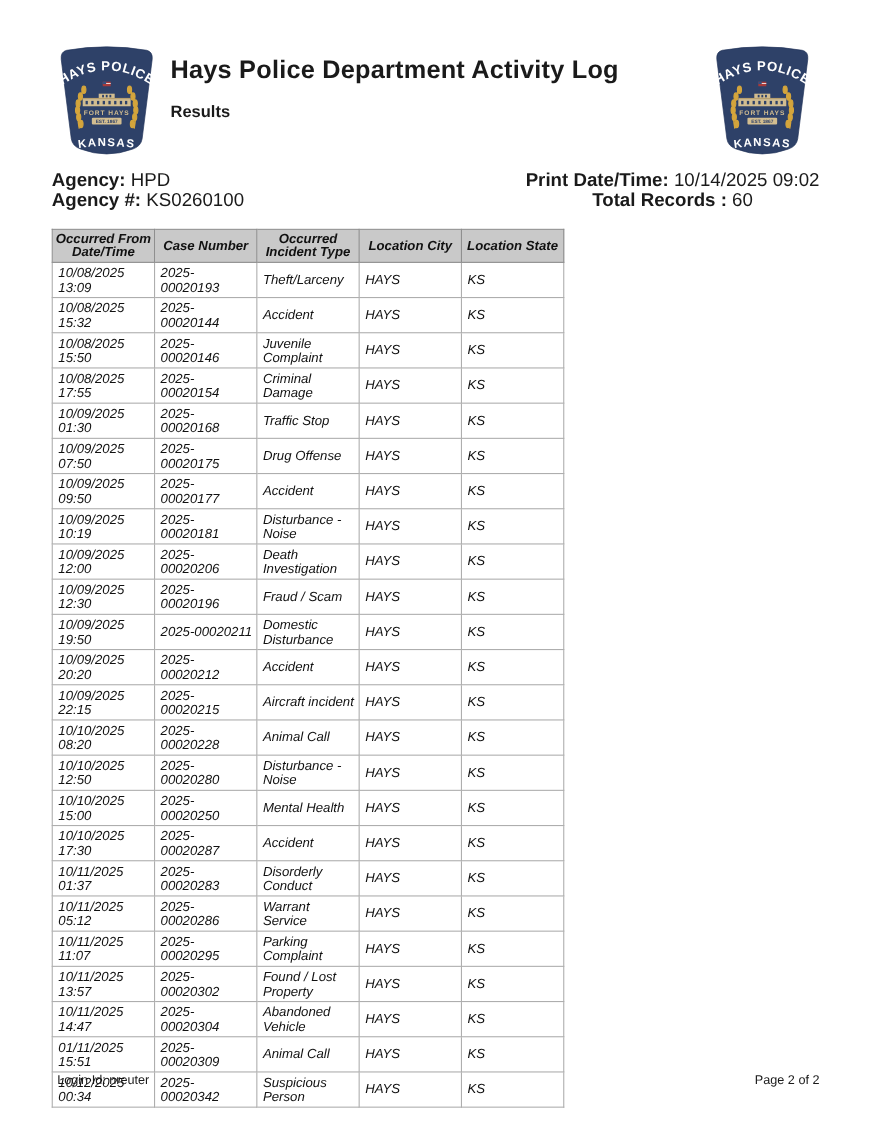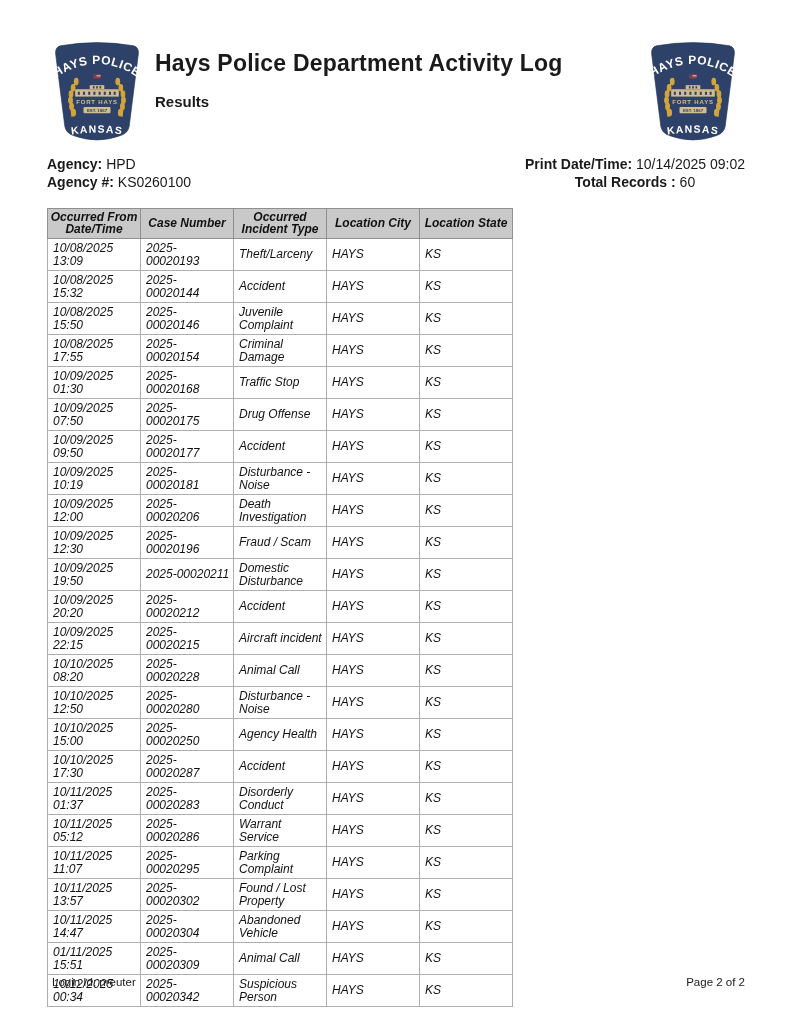--- a/index.html
+++ b/index.html
@@ -8,21 +8,21 @@
 
   .badge { position:absolute; top:40px; width:104px; height:108px; }
   .badge-left  { left:45px; }
   .badge-right { left:641px; }
 
   .title-block { position:absolute; top:50px; left:155px; width:481px; }
   .report-title { font-size:23px; font-weight:bold; margin:0; letter-spacing:0.2px; }
   .report-subtitle { font-size:15px; font-weight:bold; margin-top:16px; }
 
   .meta-row { position:absolute; top:155px; left:47px; width:698px;
-              display:flex; justify-content:space-between; font-size:14px; line-height:18px; }
+              display:flex; justify-content:space-between; font-size:17px; line-height:18px; }
   .meta-right { text-align:center; }
   .meta-row b { font-weight:bold; }
 
   table.activity { position:absolute; top:208px; left:47px; width:465px;
                    border-collapse:collapse; table-layout:fixed; font-size:12px;font-style:italic; }
   table.activity col { width:93px; }
   table.activity th { background:#c9c9c9; border:1px solid #8f8f8f; font-weight:bold;
                       text-align:center; vertical-align:middle; padding:3px 2px;
                       line-height:11.5px; white-space:pre-line; color:#111; }
   table.activity td { background:#ffffff; border:1px solid #aeaeae; padding:3px 3px 3px 5px;
@@ -300,21 +300,21 @@
           <td>10/10/2025 12:50</td>
           <td>2025-00020280</td>
           <td>Disturbance -
 Noise</td>
           <td>HAYS</td>
           <td>KS</td>
         </tr>
         <tr>
           <td>10/10/2025 15:00</td>
           <td>2025-00020250</td>
-          <td>Agency Health</td>
+          <td>Mental Health</td>
           <td>HAYS</td>
           <td>KS</td>
         </tr>
         <tr>
           <td>10/10/2025 17:30</td>
           <td>2025-00020287</td>
           <td>Accident</td>
           <td>HAYS</td>
           <td>KS</td>
         </tr>

